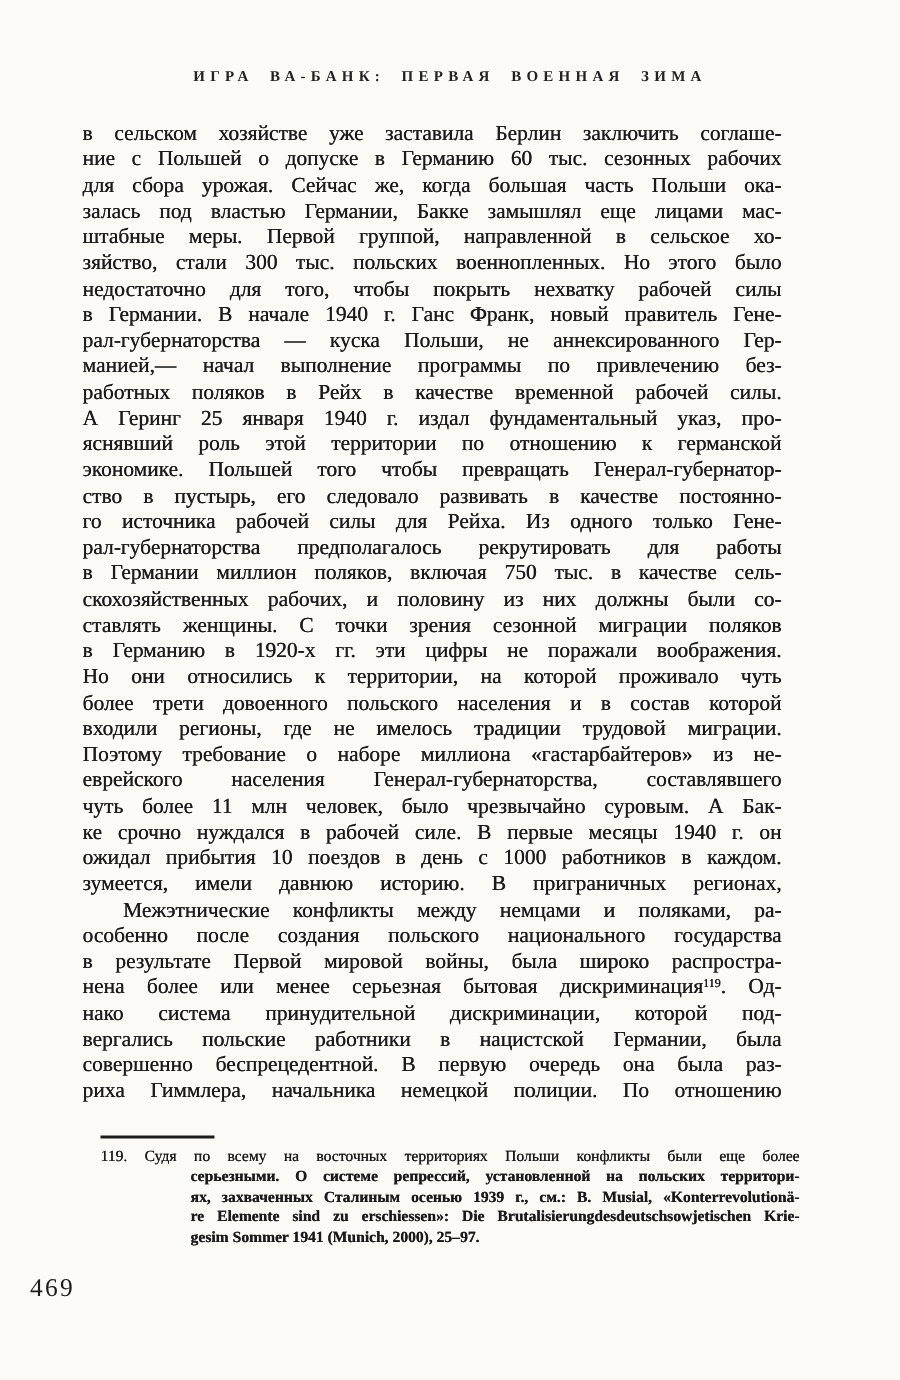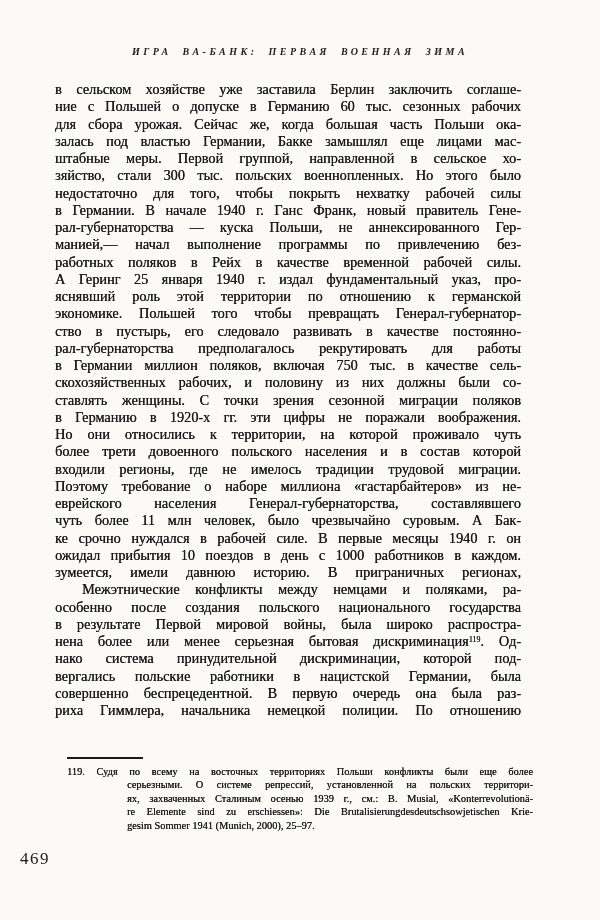--- a/index.html
+++ b/index.html
@@ -16,21 +16,20 @@
     position: absolute;
     top: 46px;
     left: 0;
     width: 100%;
     text-align: center;
     font-size: 10px;
     font-weight: bold;
     letter-spacing: 3.5px;
     word-spacing: 5px;
     color: #222;
-    font-style: italic;
   }
   .body-text {
     position: absolute;
     top: 81px;
     left: 55px;
     width: 466px;
     font-size: 14.3px;
     line-height: 17.25px;
     text-shadow: 0.2px 0 0 currentColor;
   }
@@ -59,21 +58,21 @@
     left: 67px;
     width: 466px;
     font-size: 10.4px;
     line-height: 13.4px;
     text-shadow: 0.15px 0 0 currentColor;
   }
   .fn-line {
     text-align: justify;
     text-align-last: justify;
   }
-  .fn-line.cont { padding-left: 60px; }
+  .fn-line.cont { padding-left: 60px; font-weight: bold; }
   .fn-line.last { text-align-last: left; }
   .page-number {
     position: absolute;
     top: 849px;
     left: 0;
     width: 100%;
     font-size: 17px;
     letter-spacing: 1.5px;
     margin-left: 20px;
   }
@@ -93,20 +92,21 @@
       <div class="line">зяйство, стали 300 тыс. польских военнопленных. Но этого было</div>
       <div class="line">недостаточно для того, чтобы покрыть нехватку рабочей силы</div>
       <div class="line">в Германии. В начале 1940 г. Ганс Франк, новый правитель Гене-</div>
       <div class="line">рал-губернаторства — куска Польши, не аннексированного Гер-</div>
       <div class="line">манией,— начал выполнение программы по привлечению без-</div>
       <div class="line">работных поляков в Рейх в качестве временной рабочей силы.</div>
       <div class="line">А Геринг 25 января 1940 г. издал фундаментальный указ, про-</div>
       <div class="line">яснявший роль этой территории по отношению к германской</div>
       <div class="line">экономике. Польшей того чтобы превращать Генерал-губернатор-</div>
       <div class="line">ство в пустырь, его следовало развивать в качестве постоянно-</div>
+      <div class="line">го источника рабочей силы для Рейха. Из одного только Гене-</div>
       <div class="line">рал-губернаторства предполагалось рекрутировать для работы</div>
       <div class="line">в Германии миллион поляков, включая 750 тыс. в качестве сель-</div>
       <div class="line">скохозяйственных рабочих, и половину из них должны были со-</div>
       <div class="line">ставлять женщины. С точки зрения сезонной миграции поляков</div>
       <div class="line">в Германию в 1920-х гг. эти цифры не поражали воображения.</div>
       <div class="line">Но они относились к территории, на которой проживало чуть</div>
       <div class="line">более трети довоенного польского населения и в состав которой</div>
       <div class="line">входили регионы, где не имелось традиции трудовой миграции.</div>
       <div class="line">Поэтому требование о наборе миллиона «гастарбайтеров» из не-</div>
       <div class="line">еврейского населения Генерал-губернаторства, составлявшего</div>

